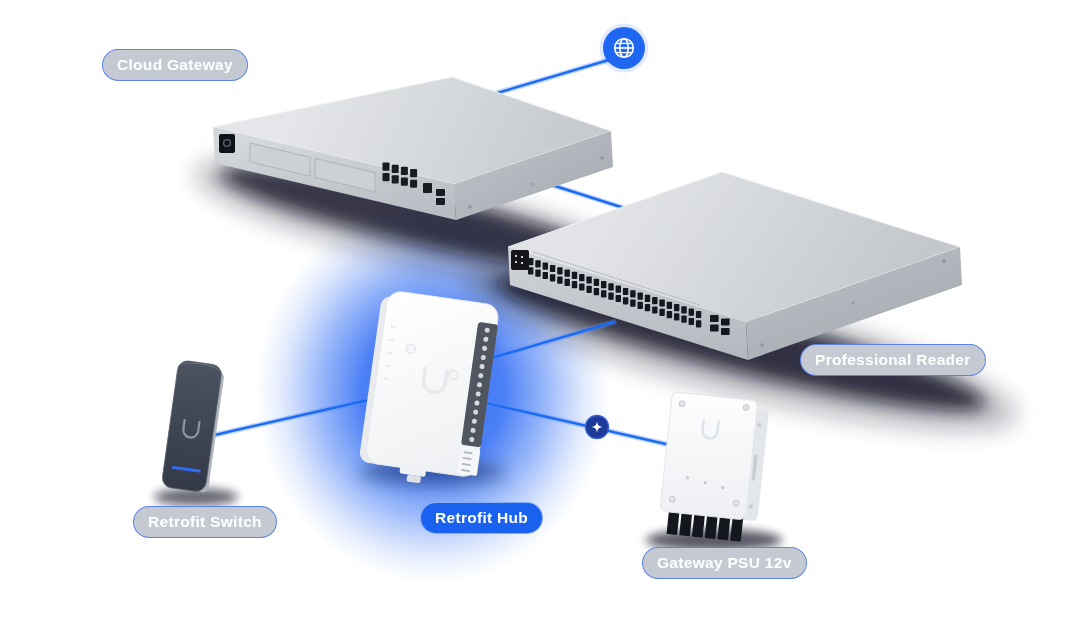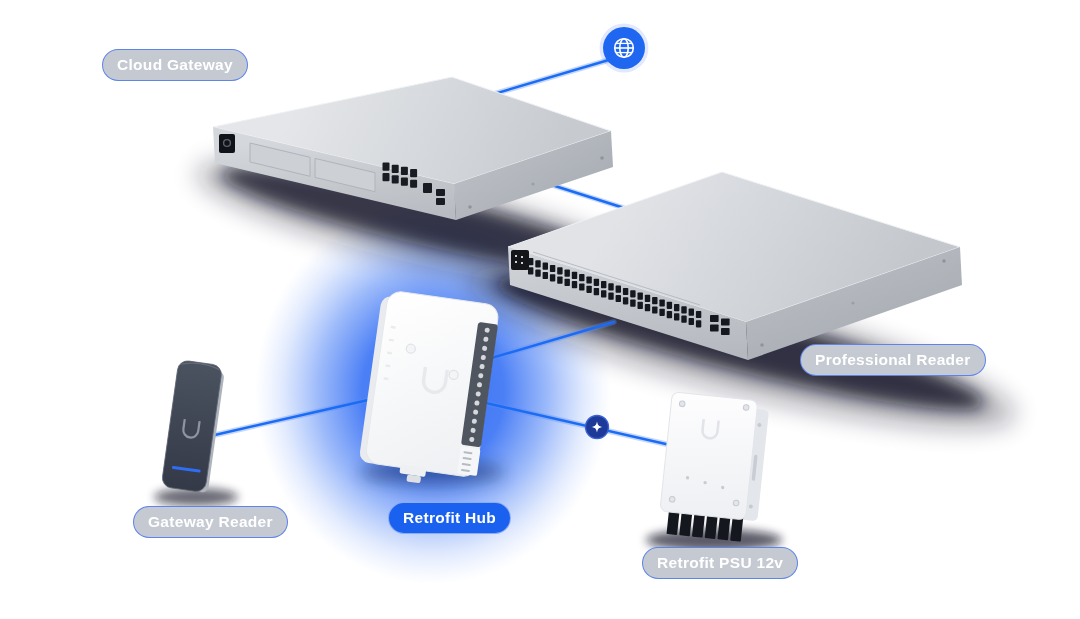--- a/index.html
+++ b/index.html
@@ -304,16 +304,16 @@
   </g>
 
   <g transform="translate(597,427)">
     <circle r="11.5" fill="#1d3a98" stroke="#3a62d8" stroke-width="1.4"></circle>
     <path d="M0 -5.5 C0.9 -1.6 1.6 -0.9 5.5 0 C1.6 0.9 0.9 1.6 0 5.5 C-0.9 1.6 -1.6 0.9 -5.5 0 C-1.6 -0.9 -0.9 -1.6 0 -5.5 Z" fill="#ffffff"></path>
   </g>
 </svg>
 
   <div class="label gray" style="left:102px;top:49px">Cloud Gateway</div>
   <div class="label gray" style="left:800px;top:344px">Professional Reader</div>
-  <div class="label gray" style="left:133px;top:506px">Gateway Reader</div>
-  <div class="label blue" style="left:388px;top:502px">Retrofit Hub</div>
-  <div class="label gray" style="left:642px;top:547px">Retrofit PSU 12v</div>
+  <div class="label gray" style="left:133px;top:506px">Retrofit Switch</div>
+  <div class="label blue" style="left:420px;top:502px">Retrofit Hub</div>
+  <div class="label gray" style="left:642px;top:547px">Gateway PSU 12v</div>
 </div>
 
 </body></html>

